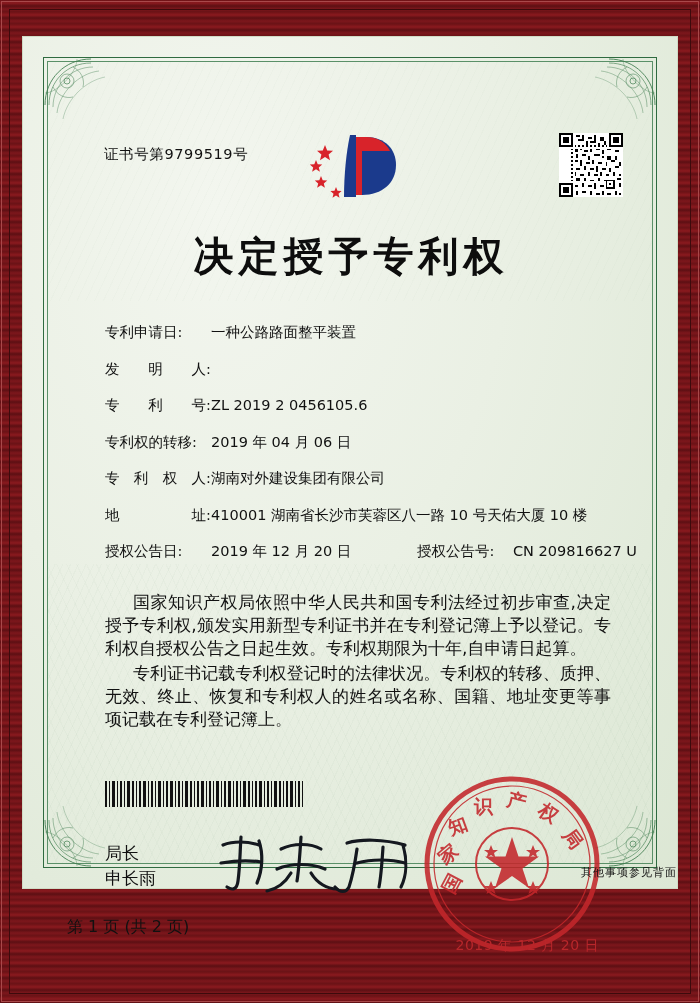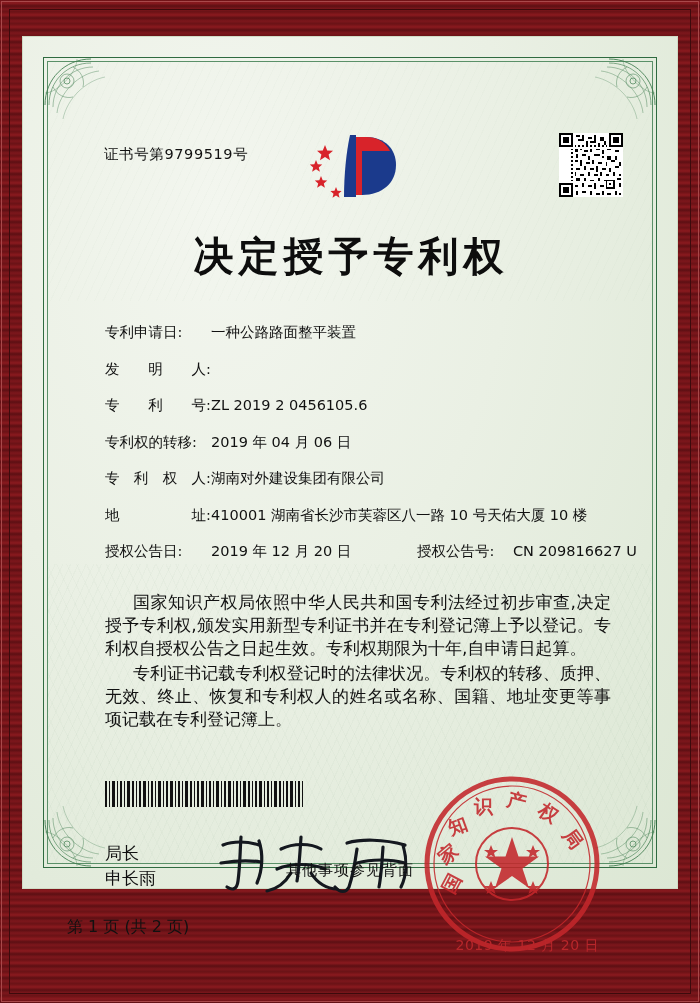--- a/index.html
+++ b/index.html
@@ -266,22 +266,22 @@
     top: 836px;
     text-align: left;
     font-size: 16px;
     color: #111;
   }
 
   .footnote {
     position: absolute;
     left: 0; right: 0;
     bottom: 8px;
-    text-align: center;
-    font-size: 15px;
+    text-align: right;
+    font-size: 11px;
     letter-spacing: 1px;
     color: #111;
     font-family: Liberation Serif, serif;
   }
 </style>
 </head>
 <body>
 
 <div class="frame">
   <div class="frame-outer-bevel"></div>

